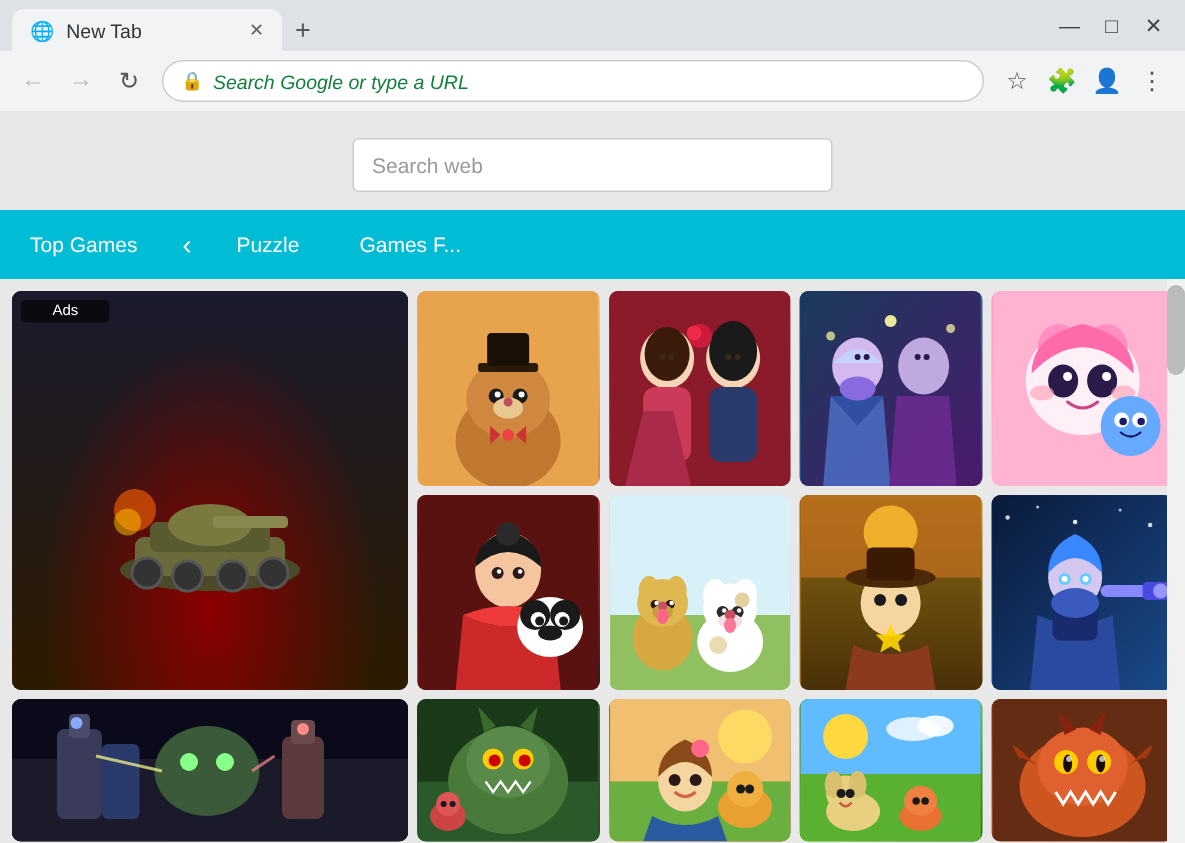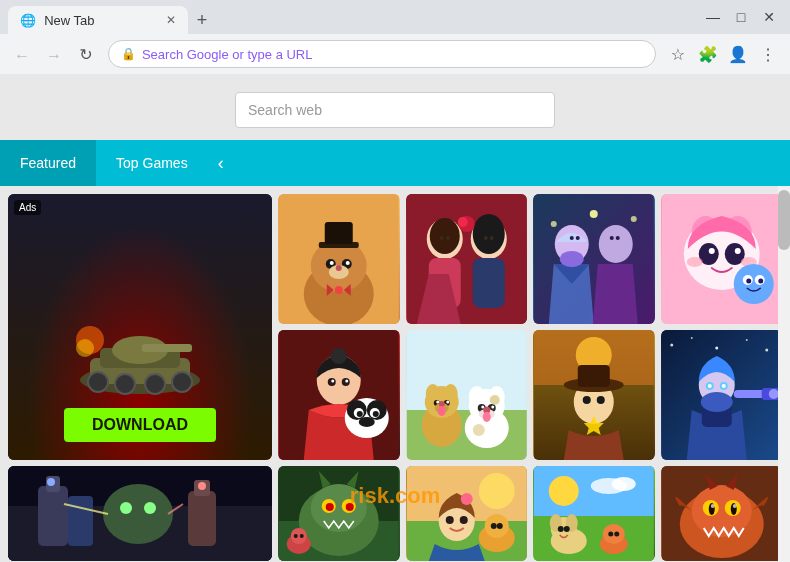--- a/index.html
+++ b/index.html
@@ -173,21 +173,21 @@
       position: relative;
       overflow: hidden;
     }
     .featured-game .ads-badge {
       position: absolute;
       top: 6px;
       left: 6px;
       background: rgba(0,0,0,0.6);
       color: white;
       font-size: 10px;
-      padding: 2px 5px;
+      padding: 2px 21px;
       border-radius: 3px;
       z-index: 10;
     }
     .tanki-bg {
       position: absolute;
       inset: 0;
       background:
         radial-gradient(ellipse at 50% 80%, #8B0000 0%, transparent 60%),
         linear-gradient(to bottom, #1a1a2e, #2d1b00);
     }
@@ -354,46 +354,49 @@
 </div>
 
 <div class="omnibar-row">
   <div class="nav-btns">
     <div class="nav-btn disabled">←</div>
     <div class="nav-btn disabled">→</div>
     <div class="nav-btn">↻</div>
   </div>
   <div class="omnibar">
     <span class="omnibar-icon">🔒</span>
-    <span style="color:#8b5cf6; font-size:13px;">Search Google or type a URL</span>
+    <span style="color:#15803d; font-size:13px;font-style:italic;">Search Google or type a URL</span>
   </div>
   <div class="omnibar-actions">
     <div class="omnibar-action-btn">☆</div>
     <div class="omnibar-action-btn">🧩</div>
     <div class="omnibar-action-btn">👤</div>
     <div class="omnibar-action-btn">⋮</div>
   </div>
 </div>
 
 <div class="page-content">
 
   <div class="search-area">
     <div class="search-box">
       <span style="color:#999;">Search web</span>
     </div>
   </div>
 
   <div class="category-nav">
-    <div class="cat-item active">
-      <span>Featured</span>
-    </div>
     <div class="cat-item">
       <span>Top Games</span>
     </div>
     <div class="cat-arrow">‹</div>
+    <div class="cat-item">
+      <span>Puzzle</span>
+    </div>
+    <div class="cat-item">
+      <span>Games F...</span>
+    </div>
   </div>
 
   <div class="games-section" style="position:relative;">
 
     <div style="display:grid; grid-template-columns: 264px repeat(4, 1fr); grid-template-rows: 130px 130px; gap:6px;">
 
       <div class="game-thumb featured-big" style="grid-row: 1/3; height:100%;">
         <div class="featured-game">
           <div class="tanki-bg"></div>
           <div class="ads-badge">Ads</div>
@@ -413,23 +416,20 @@
 
             <circle cx="28" cy="62" r="10" fill="#333" stroke="#555" stroke-width="2"></circle>
             <circle cx="55" cy="64" r="10" fill="#333" stroke="#555" stroke-width="2"></circle>
             <circle cx="85" cy="64" r="10" fill="#333" stroke="#555" stroke-width="2"></circle>
             <circle cx="112" cy="62" r="10" fill="#333" stroke="#555" stroke-width="2"></circle>
 
             <circle cx="20" cy="20" r="14" fill="rgba(255,100,0,0.6)"></circle>
             <circle cx="15" cy="28" r="9" fill="rgba(255,200,0,0.5)"></circle>
           </svg>
 
-          <div class="download-btn">
-            <span>DOWNLOAD</span>
-          </div>
         </div>
       </div>
 
       <div class="game-thumb gt-orange-cat">
         <div class="thumb-content">
 
           <svg viewBox="0 0 120 130" width="100%" height="100%" xmlns="http://www.w3.org/2000/svg">
             <rect width="120" height="130" fill="#e8a44c"></rect>
 
             <ellipse cx="60" cy="100" rx="35" ry="32" fill="#c07830"></ellipse>
@@ -811,21 +811,18 @@
           <ellipse cx="50" cy="43" rx="3" ry="6" fill="#1a0a00"></ellipse>
           <ellipse cx="72" cy="43" rx="3" ry="6" fill="#1a0a00"></ellipse>
           <circle cx="51" cy="40" r="2" fill="white" opacity="0.7"></circle>
           <circle cx="73" cy="40" r="2" fill="white" opacity="0.7"></circle>
 
           <path d="M42 62 L47 70 L52 62 L57 70 L62 62 L67 70 L72 62 L77 70 L82 62" stroke="white" stroke-width="2" fill="none"></path>
         </svg>
       </div>
     </div>
 
-    <div class="risk-watermark">
-      <span>risk.com</span>
-    </div>
 
     <div class="scrollbar">
       <div class="scrollbar-thumb"></div>
     </div>
   </div>
 </div>
 
 </body></html>

